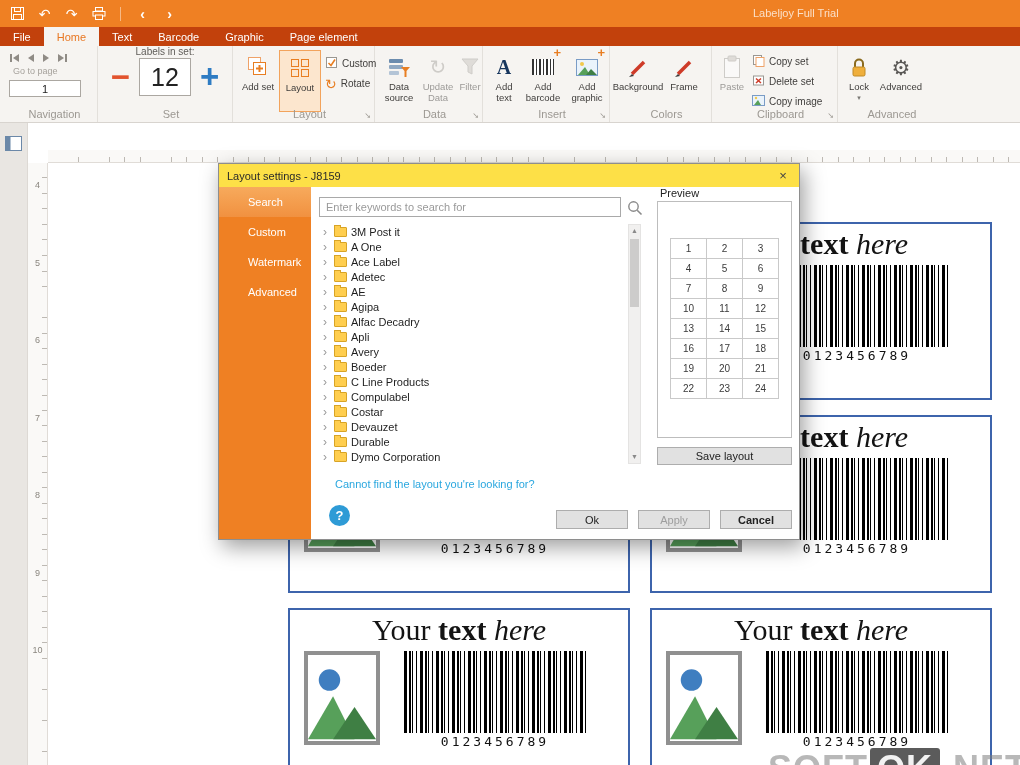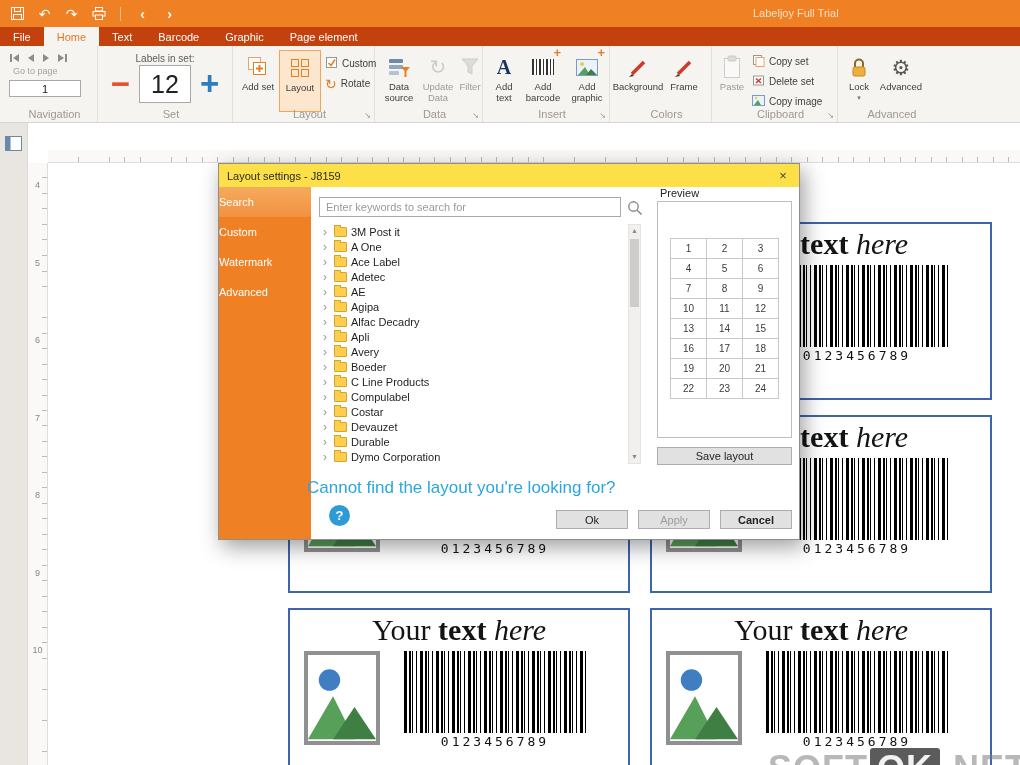--- a/index.html
+++ b/index.html
@@ -25,21 +25,21 @@
 .glabel{position:absolute;bottom:2px;left:12px;right:0;text-align:center;font-size:11px;color:#9C9892;}
 .launcher{position:absolute;right:3px;bottom:2px;font-size:8px;color:#9C9892;line-height:1;}
 .nav-icons{display:flex;gap:9px;padding:8px 0 0 10px;align-items:center;}
 .navbtn{display:flex;align-items:center;gap:1px;}
 .tri{display:inline-block;width:0;height:0;border-top:4px solid transparent;border-bottom:4px solid transparent;}
 .tri.tl{border-right:6px solid #8F8B85;}
 .tri.tr{border-left:6px solid #8F8B85;}
 .vbar{display:inline-block;width:2px;height:8px;background:#8F8B85;}
 .goto{margin:4px 0 0 13px;font-size:9px;color:#A6A29C;}
 .pageinput{display:block;margin:4px 0 0 9px;width:72px;height:17px;border:1px solid #ABA7A1;font-size:11px;text-align:center;background:#fff;color:#222;font-family:inherit;}
-.set-caption{margin-top:7px;text-align:center;font-size:10px;color:#5F5C58;}
+.set-caption{text-align:center;font-size:10px;color:#5F5C58;}
 .set-row{display:flex;align-items:center;justify-content:center;margin-top:1px;gap:9px;}
 .set-minus{font-size:33px;color:#E2532D;font-weight:bold;line-height:.9;}
 .set-plus{font-size:33px;color:#2F7CC3;font-weight:bold;line-height:.9;}
 .set-value{width:52px;height:38px;background:#fff;border:1px solid #ABA7A1;font-size:25px;display:flex;align-items:center;justify-content:center;color:#222;}
 .grow{display:flex;padding:2px 0 0 4px;}
 .bigbtn{width:42px;height:62px;margin-top:2px;display:flex;flex-direction:column;align-items:center;font-size:9.5px;color:#3F3D3B;text-align:center;flex:none;}
 .bigbtn.selected{background:#FCE6CE;border:1px solid #F2A35C;}
 .bigbtn.disabled{opacity:.5;}
 .bico{height:28px;display:flex;align-items:center;justify-content:center;margin-top:3px;position:relative;}
 .blabel{line-height:1.15;margin-top:1px;}
@@ -79,35 +79,35 @@
 
 .watermark{position:absolute;left:720px;top:585px;font-size:36px;font-weight:bold;color:rgba(125,125,125,.55);display:flex;align-items:center;letter-spacing:1px;z-index:8;}
 .wm-box{background:rgba(45,45,45,.78);color:rgba(255,255,255,.92);padding:0 7px;margin:0 2px;border-radius:3px;}
 
 
 .dialog{position:absolute;left:218px;top:163px;width:582px;height:377px;background:#fff;border:1px solid #8E8E8E;box-shadow:4px 7px 20px rgba(0,0,0,.38);z-index:30;}
 .dlg-title{position:absolute;top:0;left:0;right:0;height:23px;background:#fde047;display:flex;align-items:center;}
 .dlg-title-text{padding-left:8px;font-size:11px;color:#2A2A2A;}
 .dlg-close{position:absolute;right:0;top:0;width:32px;height:23px;display:flex;align-items:center;justify-content:center;font-size:13px;color:#444;}
 .dlg-side{position:absolute;left:0;top:23px;bottom:0;width:92px;background:#EF8023;}
-.side-item{height:30px;display:flex;align-items:center;padding-left:0;font-size:11px;color:#fff;}
+.side-item{height:30px;display:flex;align-items:center;padding-left:29px;font-size:11px;color:#fff;}
 .side-item.selected{background:linear-gradient(#F7AA5C,#F19140);}
 .dlg-search{position:absolute;left:100px;top:33px;width:302px;height:20px;border:1px solid #A9A9A9;font-size:11px;padding:0 6px;color:#222;font-family:inherit;}
 .dlg-search::placeholder{color:#9A9A9A;}
 .dlg-mag{position:absolute;left:408px;top:36px;}
 .dlg-list{position:absolute;left:100px;top:60px;width:309px;height:240px;background:#fff;overflow:hidden;}
 .mrow{height:15px;display:flex;align-items:center;gap:4px;padding-left:4px;}
 .mexp{width:7px;font-size:12px;color:#9A9A9A;line-height:1;}
 .mfolder{width:13px;height:10px;background:#FFCE4F;border:1px solid #D8A426;border-radius:1px;position:relative;flex:none;}
 .mfolder::before{content:"";position:absolute;top:-3px;left:-1px;width:5px;height:2px;background:#FFCE4F;border:1px solid #D8A426;border-bottom:none;}
 .mlabel{font-size:11px;color:#1E1E1E;white-space:nowrap;}
 .dlg-scroll{position:absolute;left:409px;top:60px;width:13px;height:240px;background:#F1F0EF;border:1px solid #E4E3E2;}
 .scroll-arrow{position:absolute;left:0;width:100%;text-align:center;font-size:7px;color:#8A8A8A;line-height:10px;}
 .scroll-thumb{position:absolute;left:1px;top:14px;width:9px;height:68px;background:#CDCCCB;}
-.dlg-link{position:absolute;left:88px;top:314px;font-size:17px;color:#2AA7DF;text-decoration:none;}
+.dlg-link{position:absolute;left:116px;top:314px;font-size:11px;color:#2AA7DF;text-decoration:none;}
 .dlg-help{position:absolute;left:110px;top:341px;width:21px;height:21px;border-radius:50%;background:#2E9BD6;color:#fff;font-size:13px;font-weight:bold;display:flex;align-items:center;justify-content:center;}
 .dlg-btn{position:absolute;top:346px;width:72px;height:19px;background:#E1E1E1;border:1px solid #ADADAD;font-size:11px;color:#222;font-family:inherit;}
 .dlg-btn.ok{left:337px;}
 .dlg-btn.apply{left:419px;color:#9E9E9E;}
 .dlg-btn.cancel{left:501px;font-weight:bold;}
 .dlg-preview-label{position:absolute;left:441px;top:23px;font-size:11px;color:#222;}
 .dlg-preview-box{position:absolute;left:438px;top:37px;width:135px;height:237px;border:1px solid #BDBDBD;background:#fff;}
 .pgrid{position:absolute;left:12px;top:36px;display:grid;grid-template-columns:repeat(3,36px);grid-auto-rows:20px;border-left:1px solid #C9C9C9;border-top:1px solid #C9C9C9;background:#fff;}
 .pcell{border-right:1px solid #C9C9C9;border-bottom:1px solid #C9C9C9;display:flex;align-items:center;justify-content:center;font-size:10px;color:#3A3A3A;}
 .dlg-save{position:absolute;left:438px;top:283px;width:135px;height:18px;background:#E1E1E1;border:1px solid #ADADAD;font-size:11px;color:#222;font-family:inherit;}

